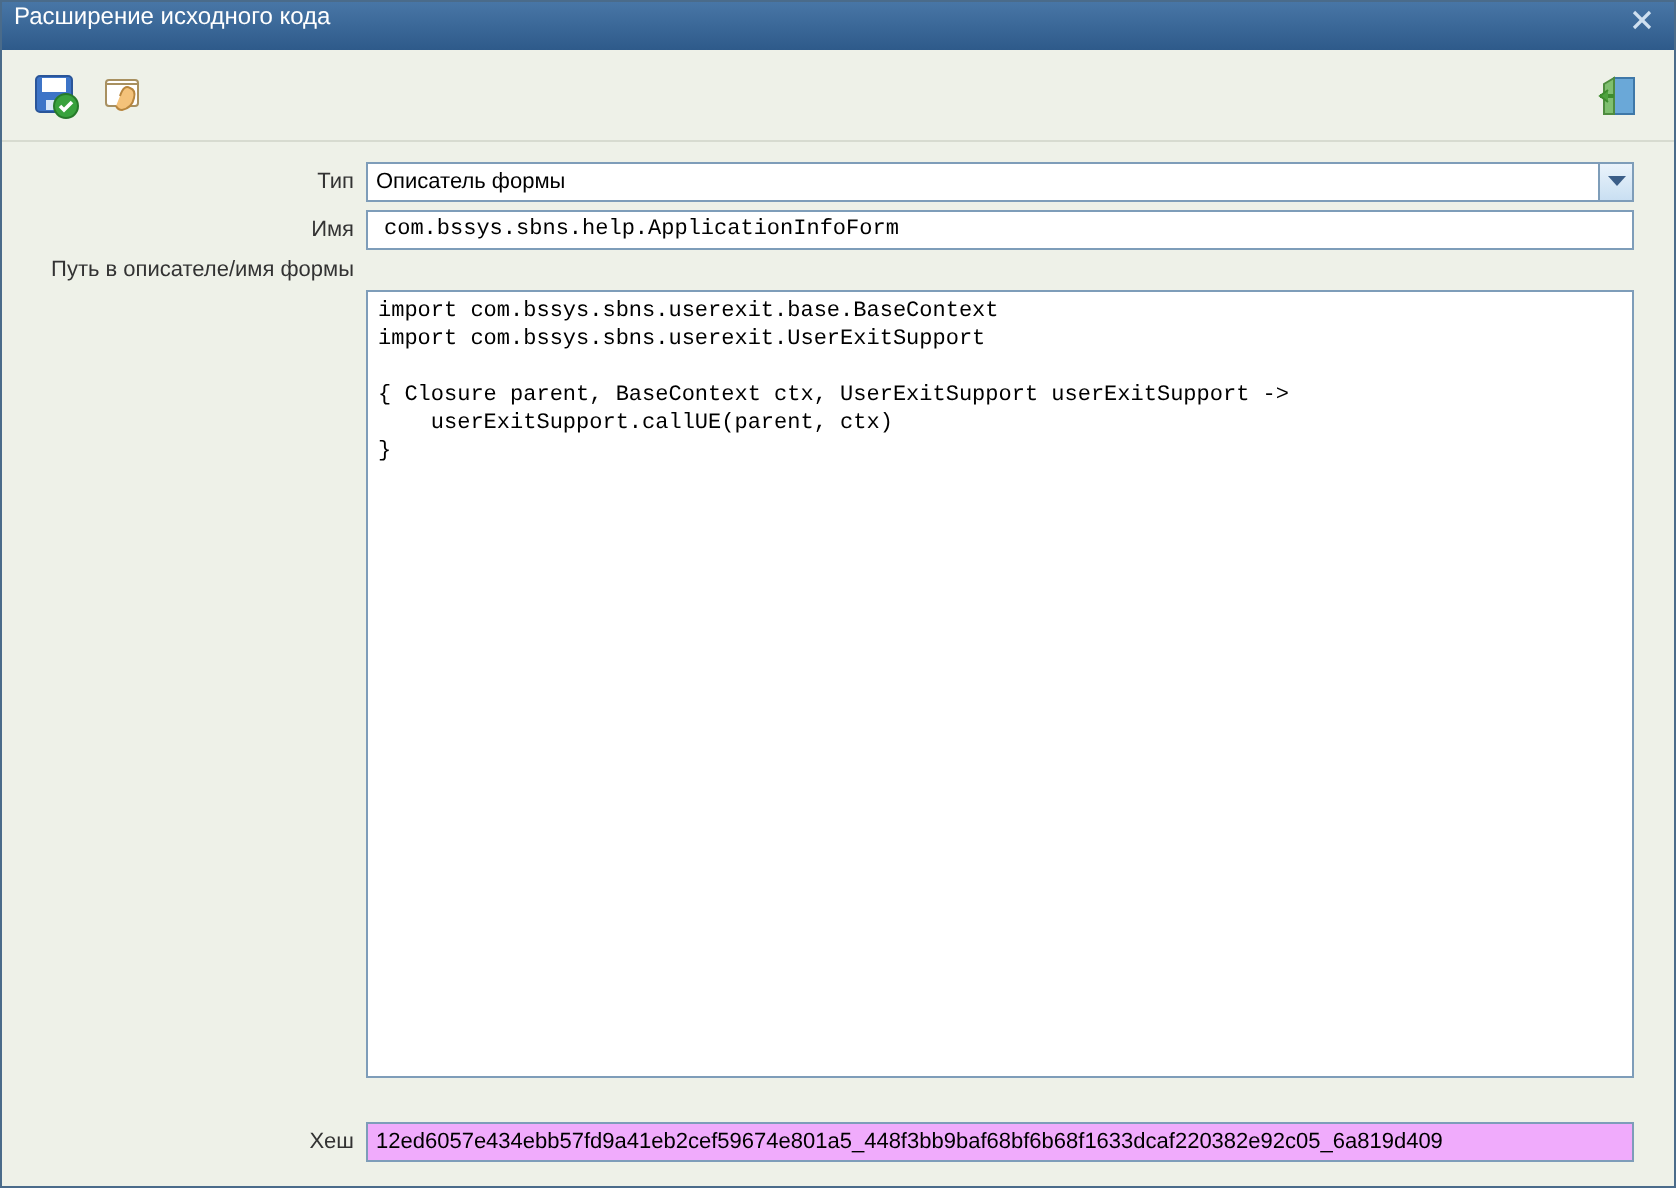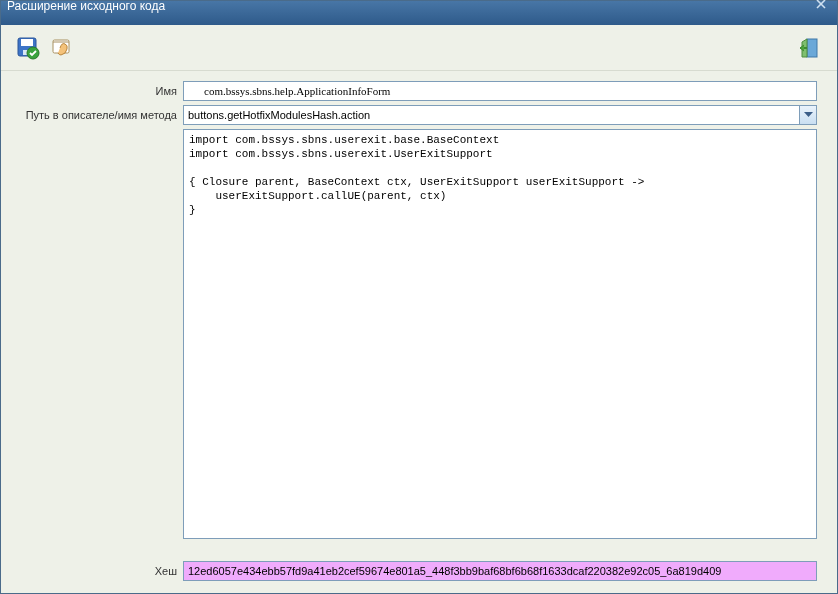--- a/index.html
+++ b/index.html
@@ -15,22 +15,22 @@
     border: 1px solid #4a6b8a;
     background: #eef1e8;
     display: flex;
     flex-direction: column;
   }
   .titlebar {
     height: 24px;
     background: linear-gradient(to bottom, #4876a6, #2e5a8a);
     color: #ffffff;
     display: flex;
-    align-items: flex-end;
-    padding: 12px 6px;
+    align-items: flex-start;
+    padding: 0 6px;
     font-size: 12px;
   }
   .titlebar .title { flex: 1; }
   .close-btn {
     width: 20px; height: 18px;
     display: flex; align-items: center; justify-content: center;
     color: #cfe0f0;
     font-size: 13px;
     cursor: pointer;
   }
@@ -67,23 +67,23 @@
     text-align: right;
     color: #333;
     padding-right: 2px;
     white-space: nowrap;
   }
   .combo, .text-input {
     flex: 1;
     height: 20px;
     border: 1px solid #7e9db9;
     background: #ffffff;
-    font-family: Liberation Serif, serif;
-    font-size: 11px;
-    padding: 1px 20px;
+    font-family: Liberation Mono, monospace;
+    font-size: 11px;
+    padding: 1px 8px;
     color: #000;
   }
   .combo-wrap {
     flex: 1;
     display: flex;
   }
   .combo-wrap .combo-text {
     flex: 1;
     height: 20px;
     border: 1px solid #7e9db9;
@@ -180,38 +180,41 @@
         <rect x="9" y="3" width="10" height="18" fill="#6aa8d8" stroke="#3e78a8"></rect>
         <path d="M9 3 L4 6 L4 21 L9 21 Z" fill="#7fbf6f" stroke="#4e8c3e"></path>
         <path d="M2 12 h7" stroke="#3e8c2e" stroke-width="2"></path>
         <path d="M6 9 l-4 3 l4 3" fill="#4ea23e" stroke="#3e8c2e"></path>
       </svg>
     </div>
   </div>
 
   <div class="content">
 
-
     <div class="form-row">
-      <div class="form-label">Имя</div>
-      <input type="text" class="text-input" value="com.bssys.sbns.help.ApplicationInfoForm" style="">
-    </div>
-
-    <div class="form-row">
-      <div class="form-label">Путь в описателе/имя метода</div>
+      <div class="form-label">Тип</div>
       <div class="combo-wrap">
-        <div class="combo-text">buttons.getHotfixModulesHash.action</div>
+        <div class="combo-text">Описатель формы</div>
         <div class="combo-btn">
           <svg width="9" height="6" viewBox="0 0 9 6">
               <path d="M0 0 L4.5 5 L9 0 Z" fill="#3b5e88"></path>
             </svg>
         </div>
       </div>
     </div>
 
+    <div class="form-row">
+      <div class="form-label">Имя</div>
+      <input type="text" class="text-input" value="com.bssys.sbns.help.ApplicationInfoForm" style="">
+    </div>
+
+    <div class="form-row">
+      <div class="form-label">Путь в описателе/имя формы</div>
+    </div>
+
     <div class="code-row">
       <div class="form-label-spacer"></div>
       <textarea class="code-area" style="">import com.bssys.sbns.userexit.base.BaseContext
 import com.bssys.sbns.userexit.UserExitSupport
 
 { Closure parent, BaseContext ctx, UserExitSupport userExitSupport -&gt;
     userExitSupport.callUE(parent, ctx)
 }</textarea>
     </div>
 

